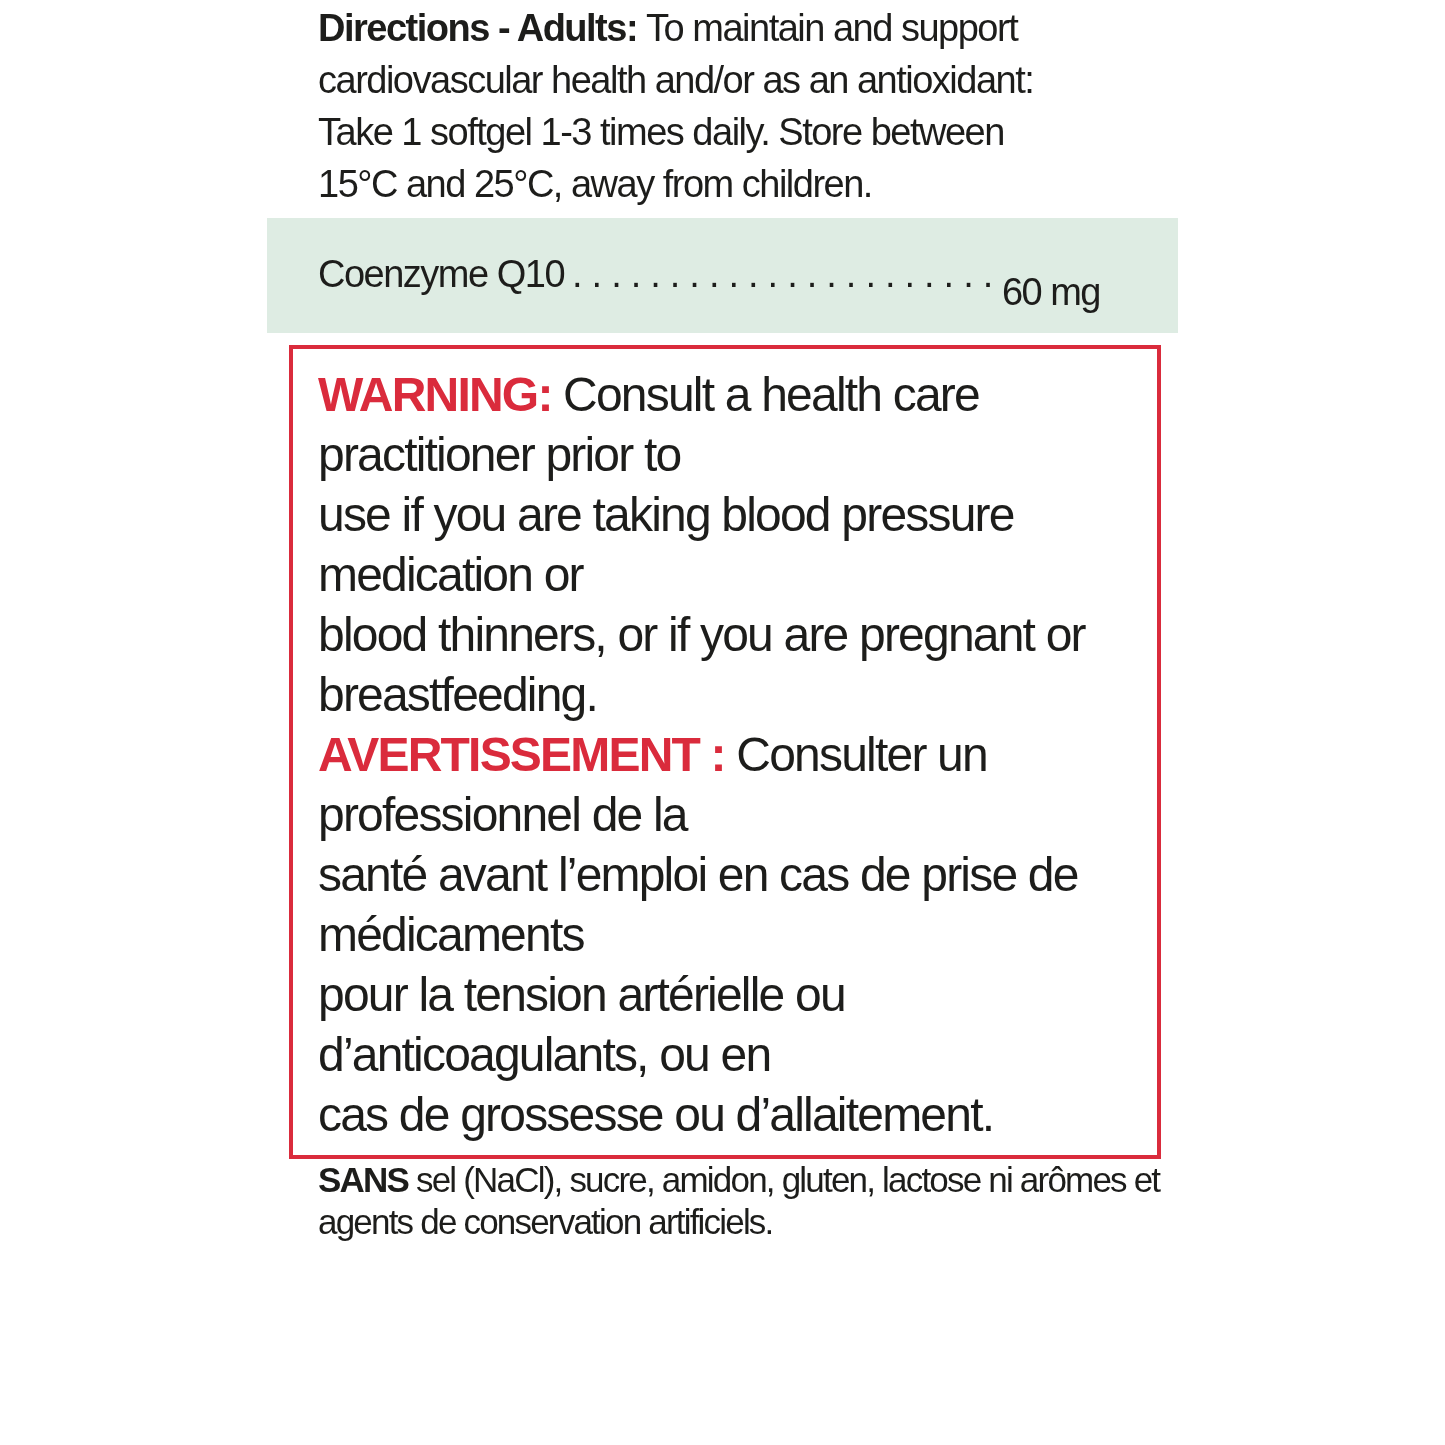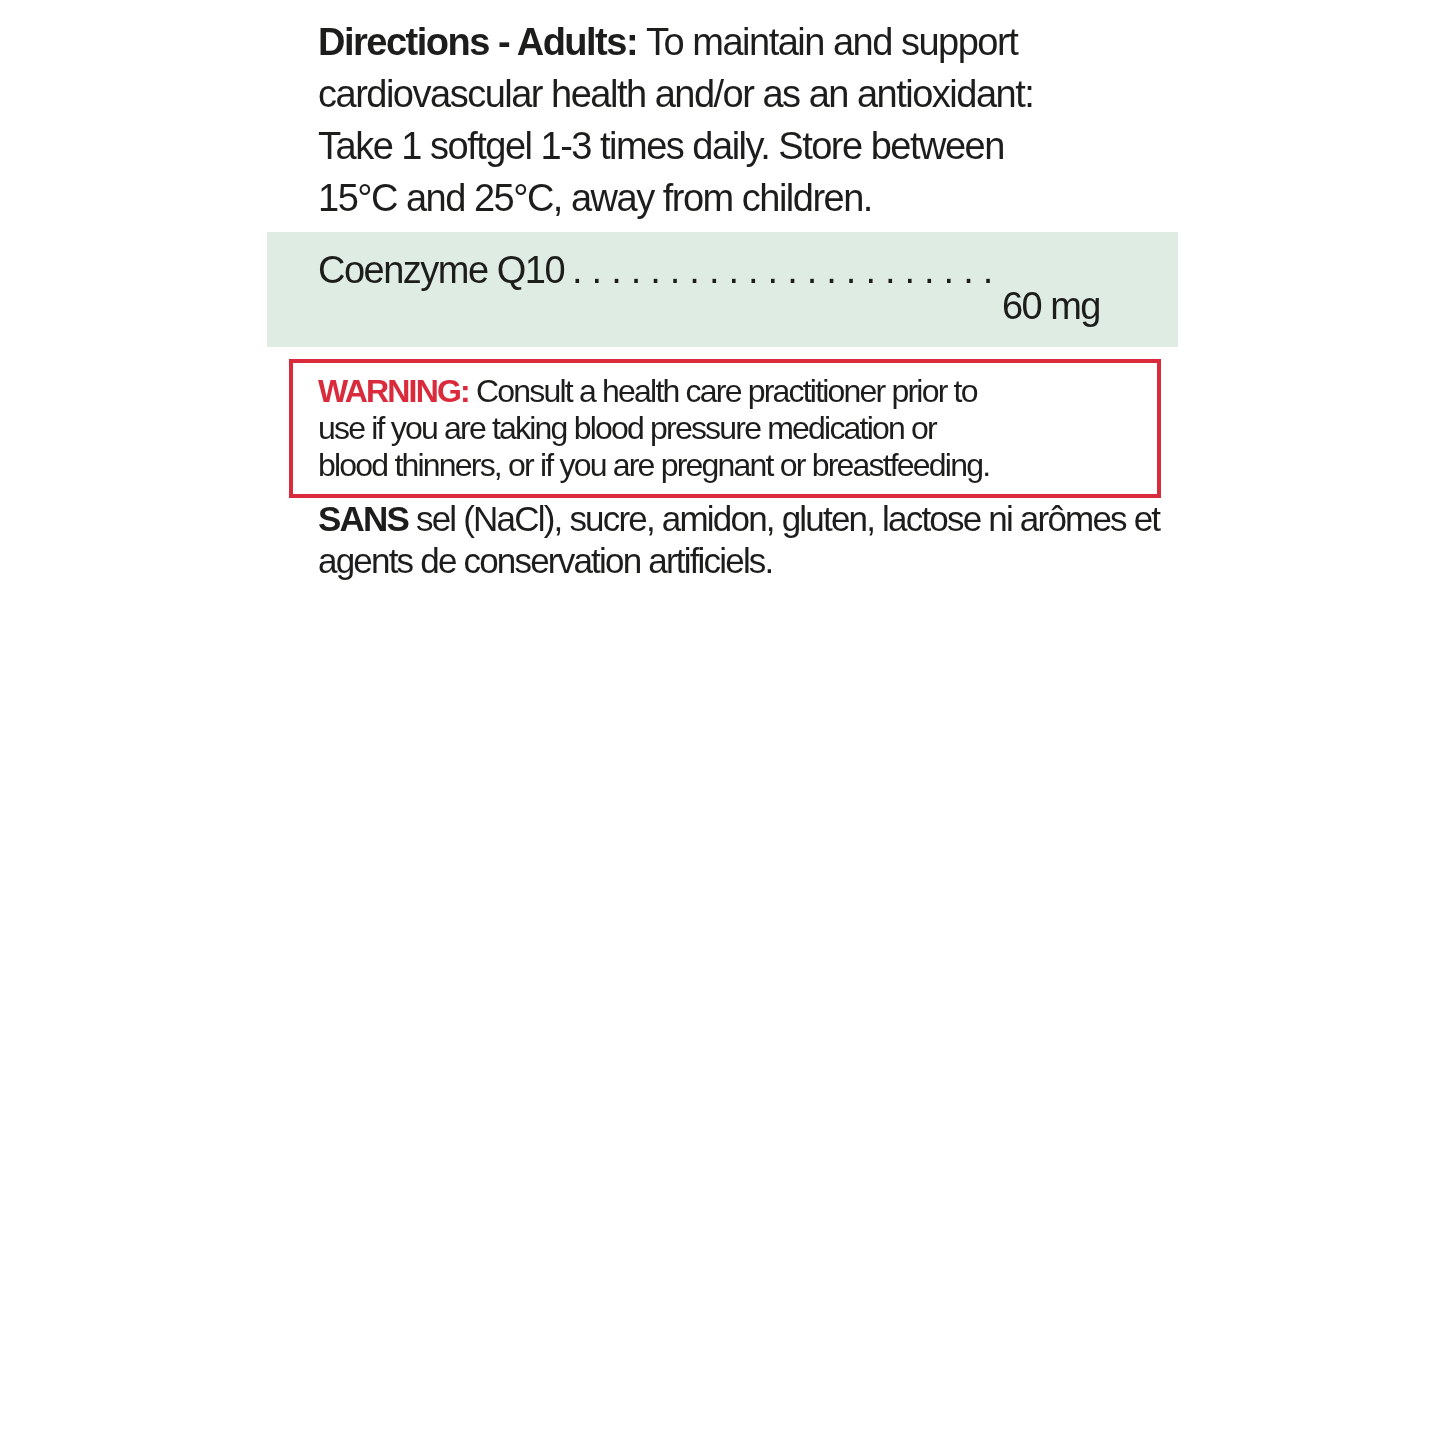--- a/index.html
+++ b/index.html
@@ -22,54 +22,54 @@
   .lead { font-weight: bold; }
   .body { white-space: pre-line; }
 
   
   .main {
     font-size: 38px;
     line-height: 52px;
     letter-spacing: -1.5px;
     padding-left: 51px;
   }
-  .first { margin-top: 16px; }
+  .first { margin-top: 2px; }
   .gap-top { margin-top: 20px; }
 
   
   .contents-box {
     margin-top: 8px;
     background: #deece3;
     padding: 12px 78px 14px 51px;
     font-size: 38px;
     line-height: 53px;
     letter-spacing: -1.5px;
   }
   .contents-heading { font-weight: bold; }
-  .contents-row { display: flex; align-items: flex-start; }
+  .contents-row { display: flex; align-items: center; }
   .ing-name { white-space: nowrap; }
   .dots {
     flex: 1;
     overflow: hidden;
     white-space: nowrap;
     letter-spacing: 9px;
     padding: 0 8px;
   }
   .ing-amount { white-space: nowrap; margin-top: 36px; }
 
   
   .warning-box {
     box-sizing: border-box;
     margin-top: 12px;
     margin-left: 22px;
     width: 872px;
     border: 4px solid #da2b3c;
-    padding: 10px 16px 10px 25px;
-    font-size: 32px;
-    line-height: 37px;
+    padding: 16px 16px 10px 25px;
+    font-size: 48px;
+    line-height: 60px;
     letter-spacing: -1.8px;
   }
   .lead.red { color: #da2b3c; }
 
   
   .bottom {
     font-size: 35px;
     line-height: 42px;
     letter-spacing: -1.8px;
     padding-left: 51px;
@@ -95,20 +95,24 @@
         <span class="ing-amount">60 mg</span>
       </div>
     </div>
 
 
 
     <div class="warning-box" style="border-color: rgb(218, 43, 60);">
       <p class="para"><span class="lead red" style="color: rgb(218, 43, 60);">WARNING: </span><span class="body">Consult a health care practitioner prior to
 use if you are taking blood pressure medication or
 blood thinners, or if you are pregnant or breastfeeding.</span></p>
+      <p class="para"><span class="lead red" style="color: rgb(218, 43, 60);">AVERTISSEMENT : </span><span class="body">Consulter un professionnel de la
+santé avant l’emploi en cas de prise de médicaments
+pour la tension artérielle ou d’anticoagulants, ou en
+cas de grossesse ou d’allaitement.</span></p>
     </div>
 
 
     <p class="para bottom"><span class="lead">SANS </span><span class="body">sel (NaCl), sucre, amidon, gluten, lactose ni arômes et
 agents de conservation artificiels.</span></p>
 
   </div>
 </div>
 
 </body></html>

